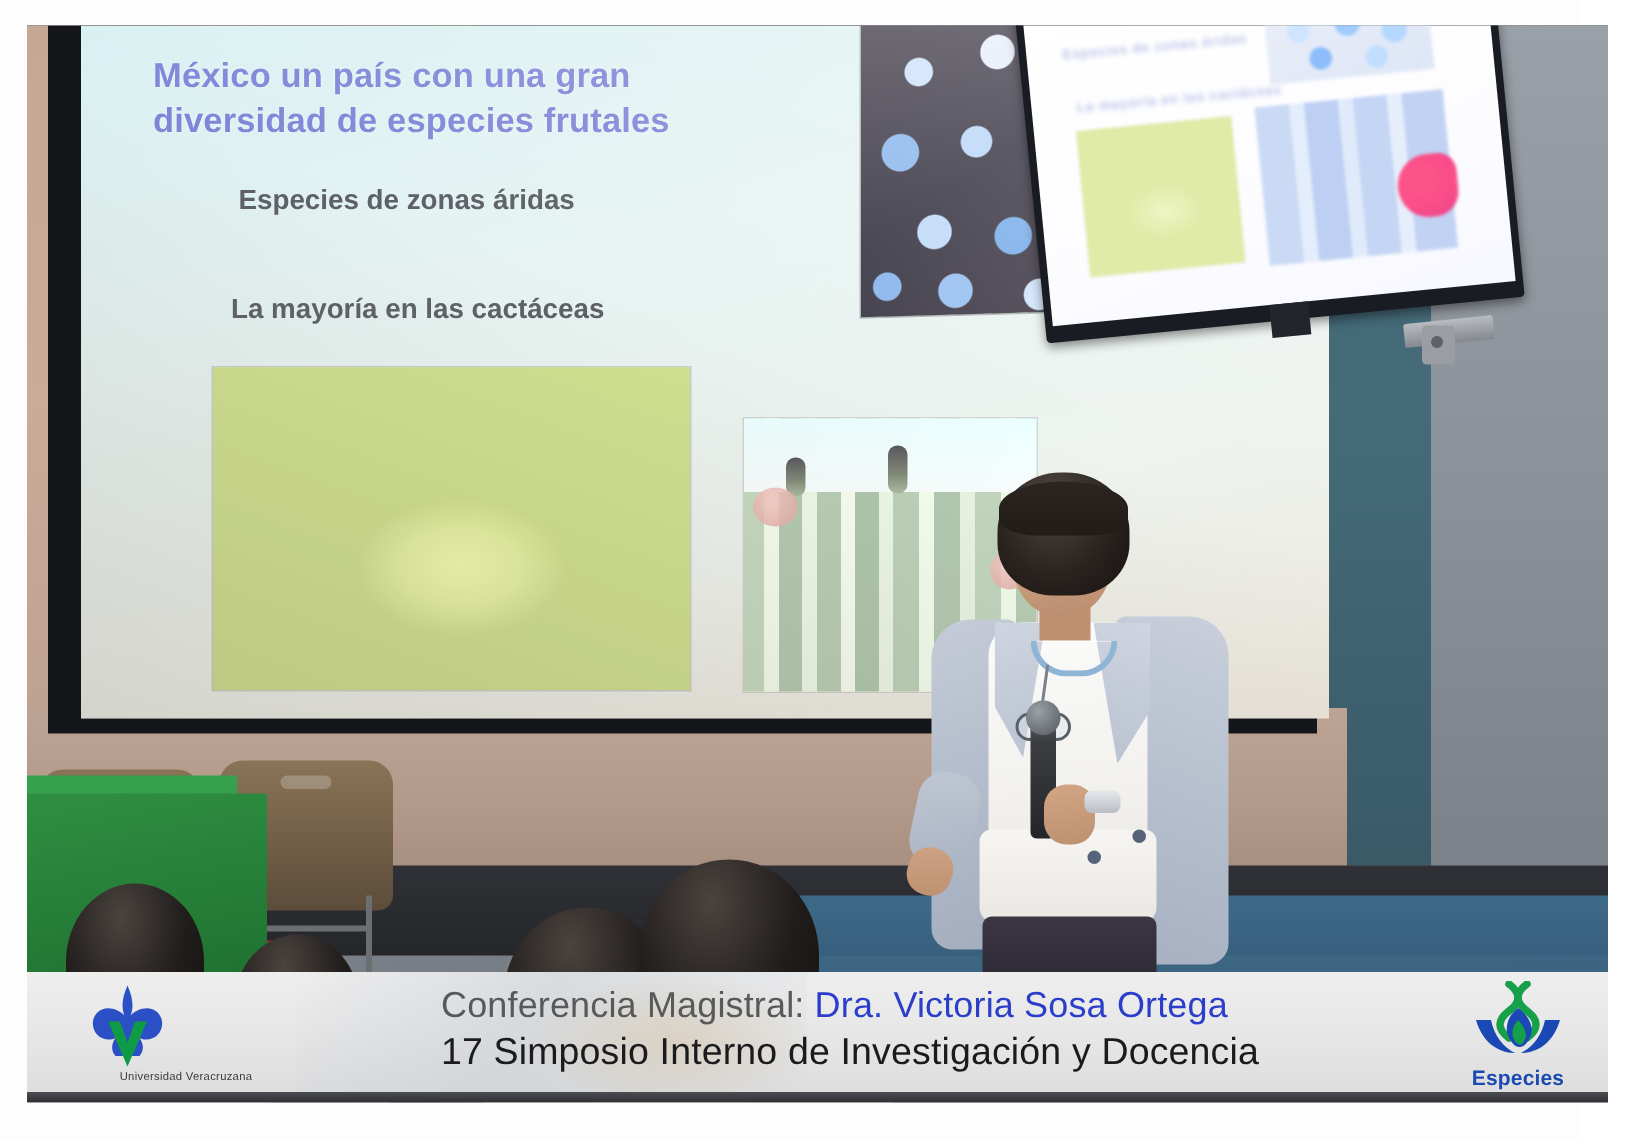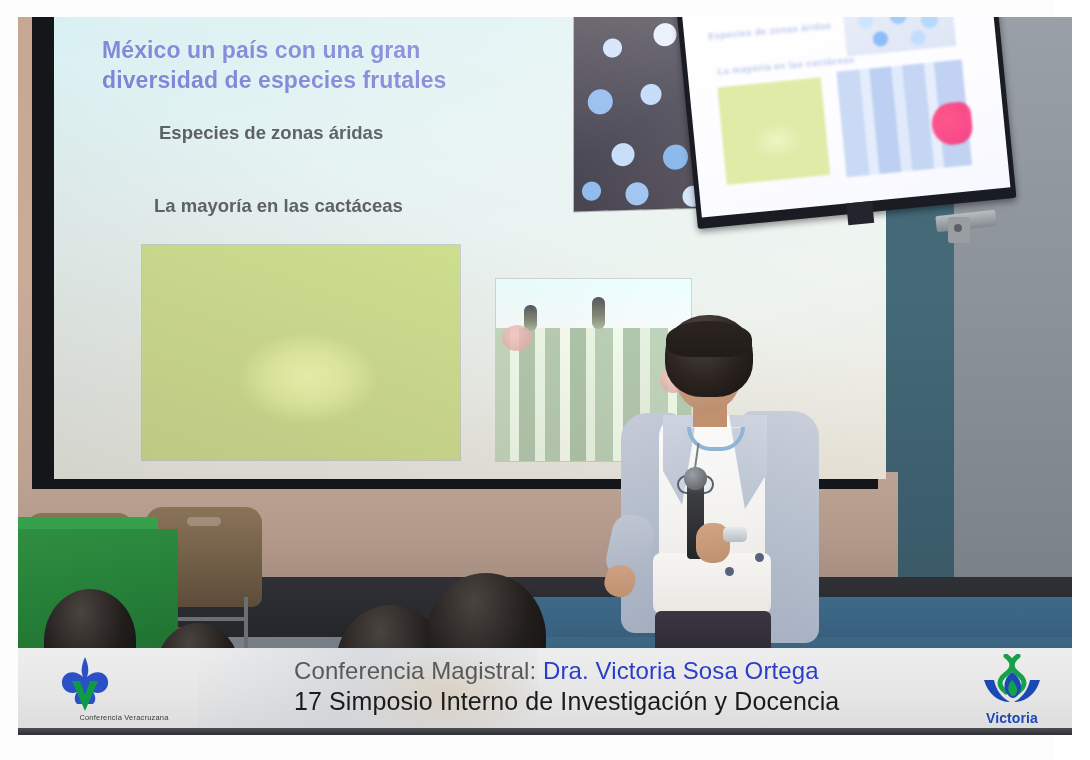--- a/index.html
+++ b/index.html
@@ -361,27 +361,27 @@
     </div>
 
     <div class="banner-bottomstrip"></div>
   </div>
 
   <div class="uv-logo">
     <svg width="94" height="60" viewBox="0 0 94 60">
       <path d="M47 2 C43 11 43 17 45 22 C41 18 35 16 30 18 C23 21 22 30 27 35 C30 38 35 39 39 37 C36 41 36 46 39 49 L55 49 C58 46 58 41 55 37 C59 39 64 38 67 35 C72 30 71 21 64 18 C59 16 53 18 49 22 C51 17 51 11 47 2 Z" fill="#2b4fc4"></path>
       <path d="M34 26 L47 56 L60 26 L52 26 L47 40 L42 26 Z" fill="#0f9b46"></path>
     </svg>
-    <div class="uv-caption">Conferencia Veracruzana</div>
+    <div class="uv-caption">Universidad Veracruzana</div>
   </div>
 
   <div class="ib-logo">
     <svg width="92" height="56" viewBox="0 0 92 56">
       <path d="M40 2 C48 8 48 14 40 20 C32 26 32 32 40 38" stroke="#17a04a" stroke-width="5" fill="none" stroke-linecap="round"></path>
       <path d="M52 2 C44 8 44 14 52 20 C60 26 60 32 52 38" stroke="#17a04a" stroke-width="5" fill="none" stroke-linecap="round"></path>
       <path d="M46 18 C38 24 36 34 42 41 C45 45 49 45 52 41 C58 34 55 24 46 18 Z" fill="#1a49b5"></path>
       <path d="M46 26 C42 30 41 36 44 40 C46 43 49 43 50 40 C53 36 50 30 46 26 Z" fill="#17a04a"></path>
       <path d="M18 26 C22 40 32 48 44 48 C36 44 30 36 28 26 Z" fill="#1a49b5"></path>
       <path d="M74 26 C70 40 60 48 48 48 C56 44 62 36 64 26 Z" fill="#1a49b5"></path>
     </svg>
-    <div class="ib-caption">Victoria</div>
+    <div class="ib-caption">Especies</div>
   </div>
 </div>
 
 </body></html>

